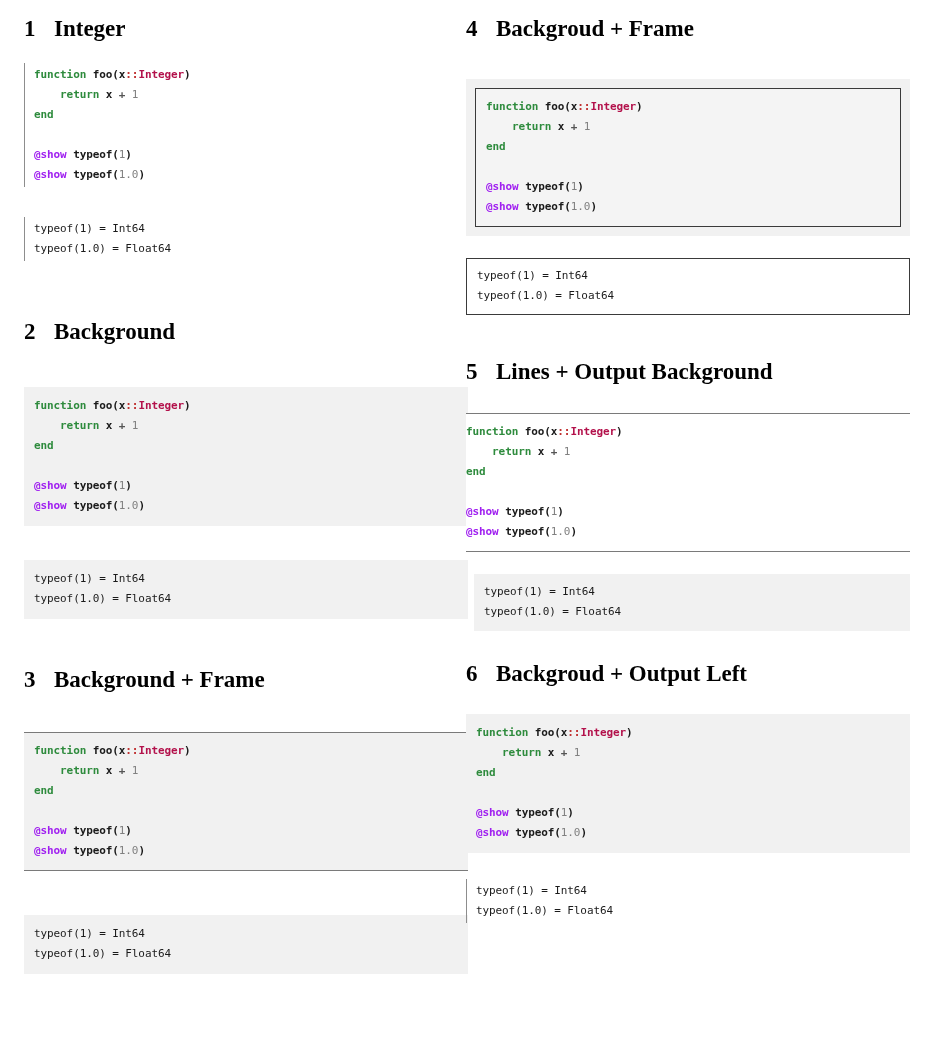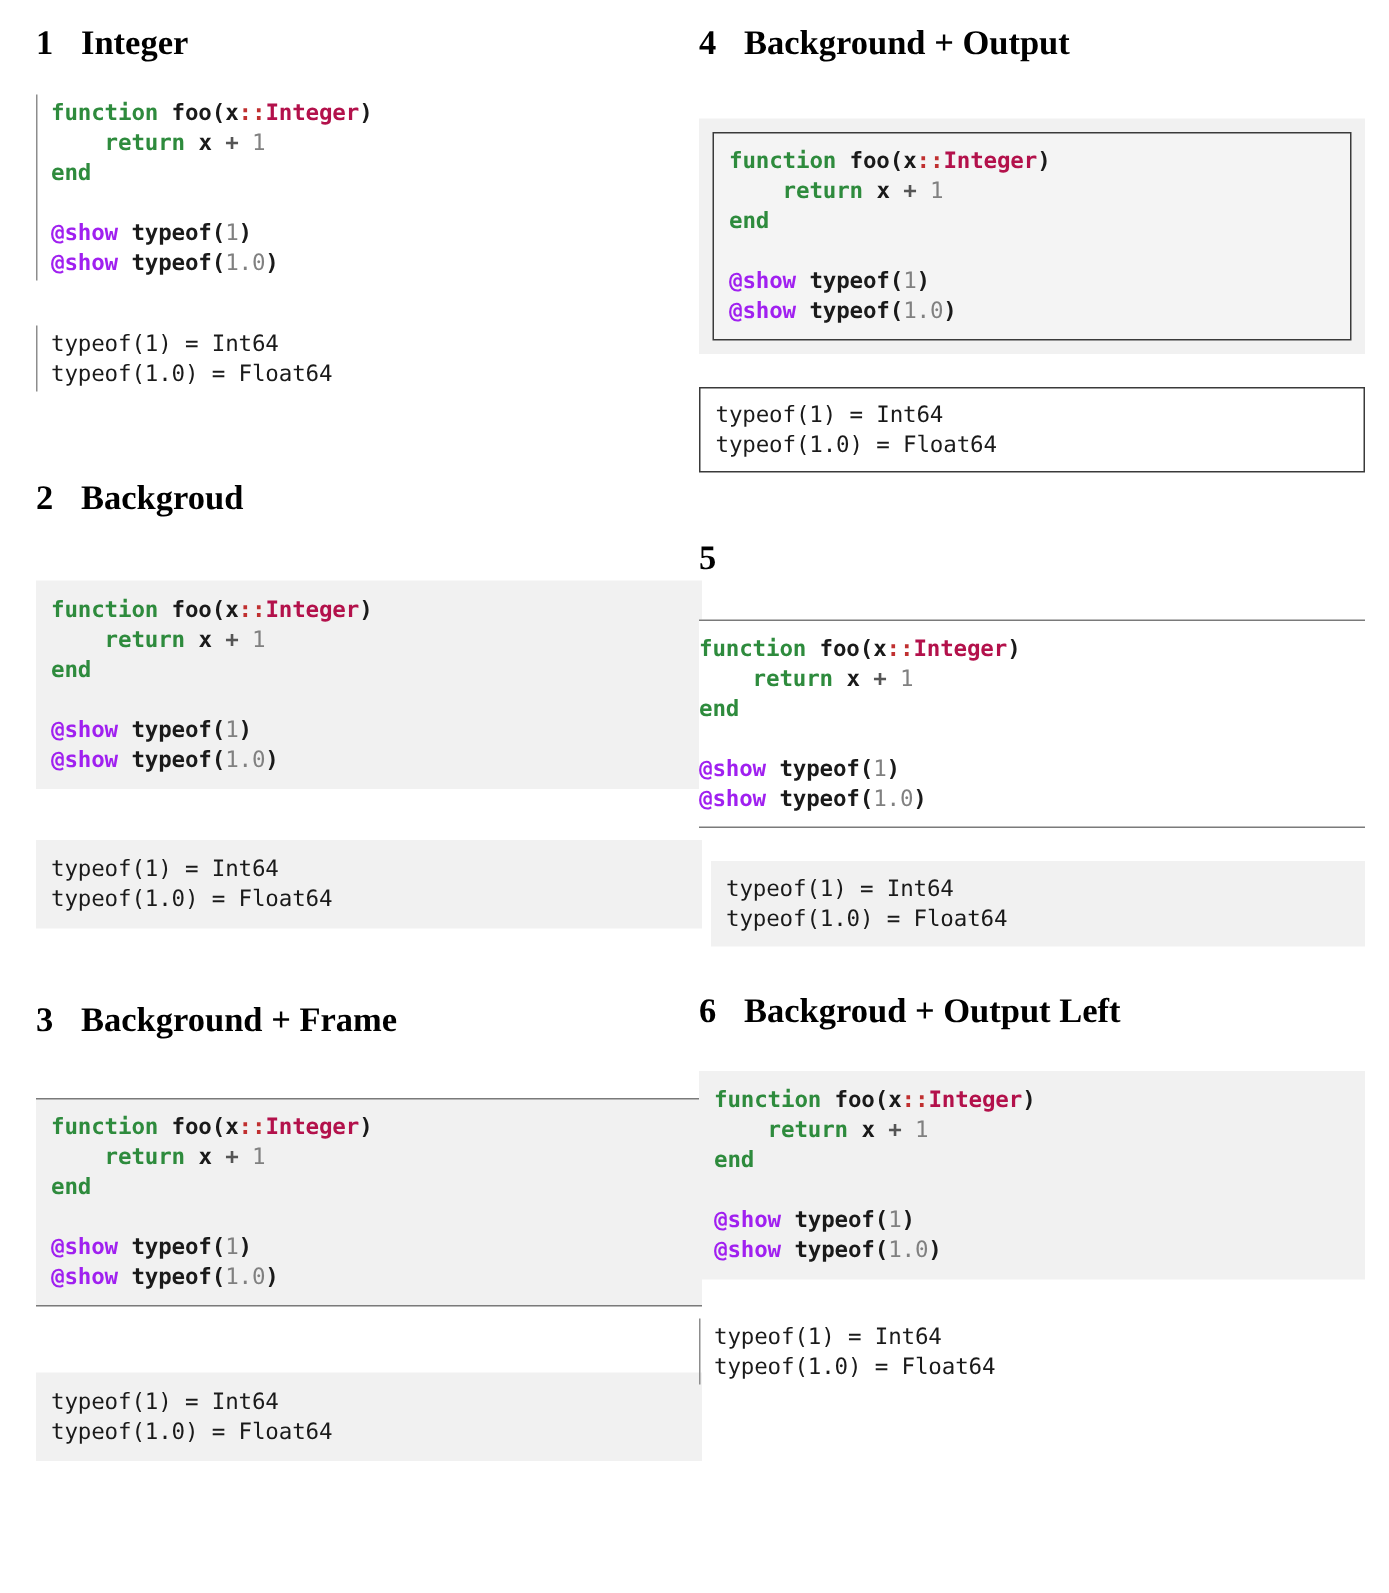--- a/index.html
+++ b/index.html
@@ -45,21 +45,21 @@
   .sec-num {
     display: inline-block;
     width: 30px;
     flex: 0 0 30px;
   }
   .sec-title { display: inline-block; }
 
   
   .code, .out {
     font-family: "DejaVu Sans Mono", "Liberation Mono", monospace;
-    font-size: 15px;
+    font-size: 11px;
     line-height: 20px;
     white-space: pre;
     color: #1a1a1a;
     letter-spacing: -0.1px;
   }
 
   
   .kw   { color: #2e8b3d; font-weight: bold; }
   .typ  { color: #b3114b; font-weight: bold; }
   .op2  { color: #c03030; font-weight: bold; }
@@ -145,21 +145,21 @@
 <span class="mac">@show</span><span class="pl"> typeof(</span><span class="num">1.0</span><span class="pl">)</span></div>
 
     <div class="gap-lg"></div>
 
     <div class="out v-leftbar"><span>typeof(1) = Int64</span>
 <span>typeof(1.0) = Float64</span></div>
 
     <div style="height:58px"></div>
     <div class="sec-head">
       <span class="sec-num">2</span>
-      <span class="sec-title">Backgroud</span>
+      <span class="sec-title">Background</span>
     </div>
     <div style="height:42px"></div>
 
     <div class="code v-bg"><span class="kw">function</span><span class="pl"> foo(</span><span class="pl">x</span><span class="op2">::</span><span class="typ">Integer</span><span class="pl">)</span>
 <span>    </span><span class="kw">return</span><span class="pl"> x </span><span class="op">+</span><span class="num"> 1</span>
 <span class="kw">end</span>
 
 <span class="mac">@show</span><span class="pl"> typeof(</span><span class="num">1</span><span class="pl">)</span>
 <span class="mac">@show</span><span class="pl"> typeof(</span><span class="num">1.0</span><span class="pl">)</span></div>
 
@@ -187,41 +187,42 @@
     <div class="out v-bg"><span>typeof(1) = Int64</span>
 <span>typeof(1.0) = Float64</span></div>
 
   </div>
 
   <div class="col col-right">
 
     <div style="height:16px"></div>
     <div class="sec-head">
       <span class="sec-num">4</span>
-      <span class="sec-title">Background + Output</span>
+      <span class="sec-title">Backgroud + Frame</span>
     </div>
     <div style="height:38px"></div>
 
     <div class="v-frame-outer">
       <div class="code v-frame-inner"><span class="kw">function</span><span class="pl"> foo(</span><span class="pl">x</span><span class="op2">::</span><span class="typ">Integer</span><span class="pl">)</span>
 <span>    </span><span class="kw">return</span><span class="pl"> x </span><span class="op">+</span><span class="num"> 1</span>
 <span class="kw">end</span>
 
 <span class="mac">@show</span><span class="pl"> typeof(</span><span class="num">1</span><span class="pl">)</span>
 <span class="mac">@show</span><span class="pl"> typeof(</span><span class="num">1.0</span><span class="pl">)</span></div>
     </div>
 
     <div style="height:22px"></div>
 
     <div class="out v-box"><span>typeof(1) = Int64</span>
 <span>typeof(1.0) = Float64</span></div>
 
     <div style="height:44px"></div>
     <div class="sec-head">
       <span class="sec-num">5</span>
+      <span class="sec-title">Lines + Output Background</span>
     </div>
     <div style="height:28px"></div>
 
     <div class="code v-lines"><span class="kw">function</span><span class="pl"> foo(</span><span class="pl">x</span><span class="op2">::</span><span class="typ">Integer</span><span class="pl">)</span>
 <span>    </span><span class="kw">return</span><span class="pl"> x </span><span class="op">+</span><span class="num"> 1</span>
 <span class="kw">end</span>
 
 <span class="mac">@show</span><span class="pl"> typeof(</span><span class="num">1</span><span class="pl">)</span>
 <span class="mac">@show</span><span class="pl"> typeof(</span><span class="num">1.0</span><span class="pl">)</span></div>
 

